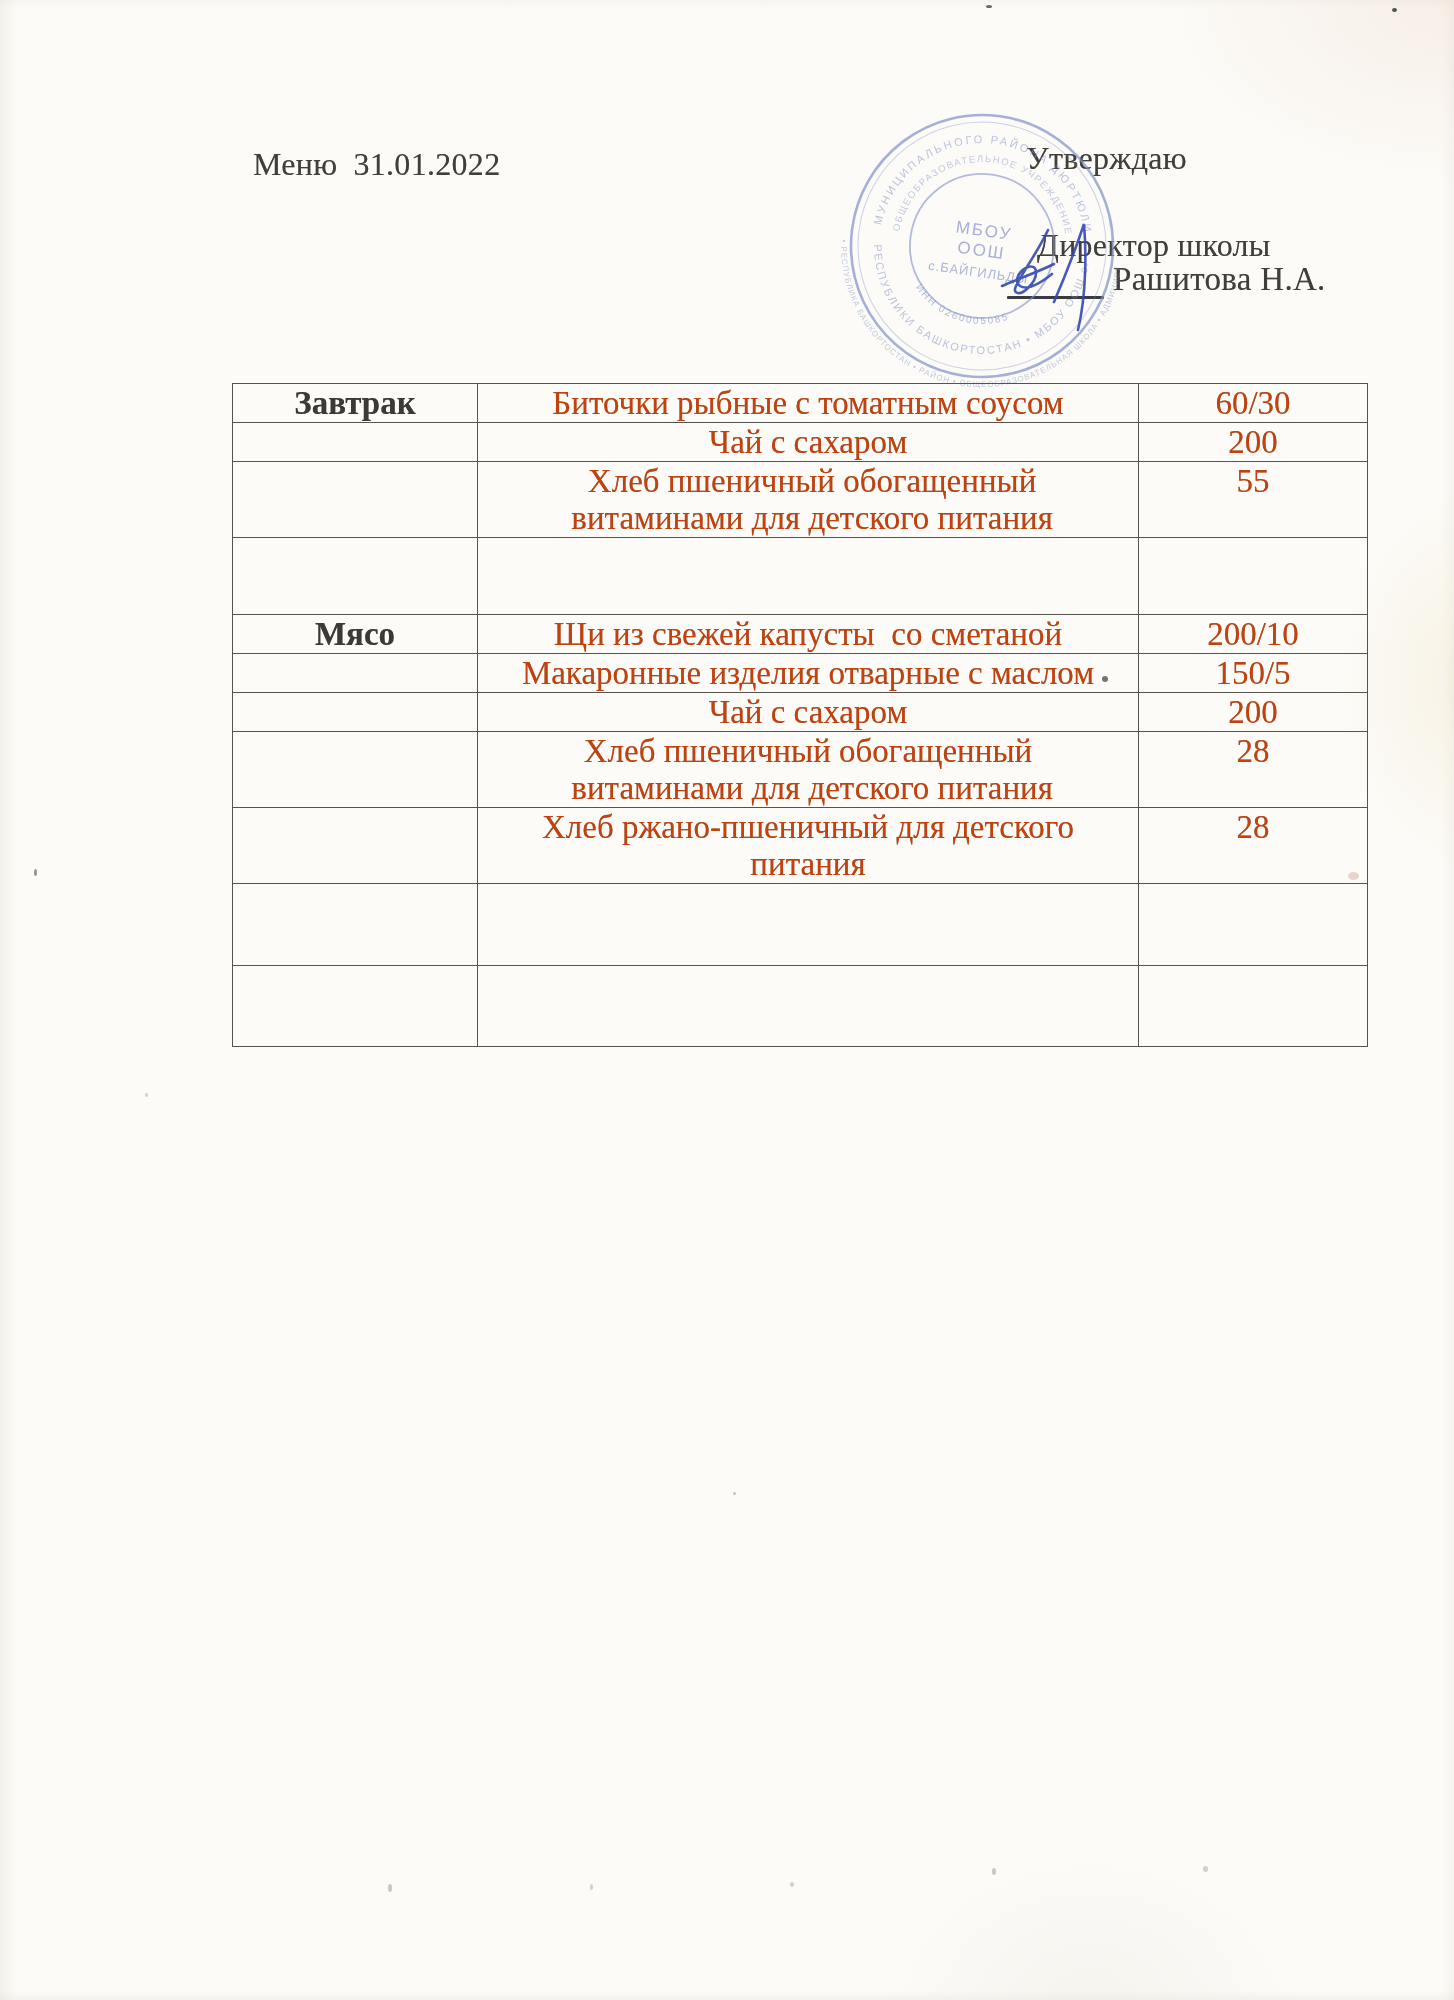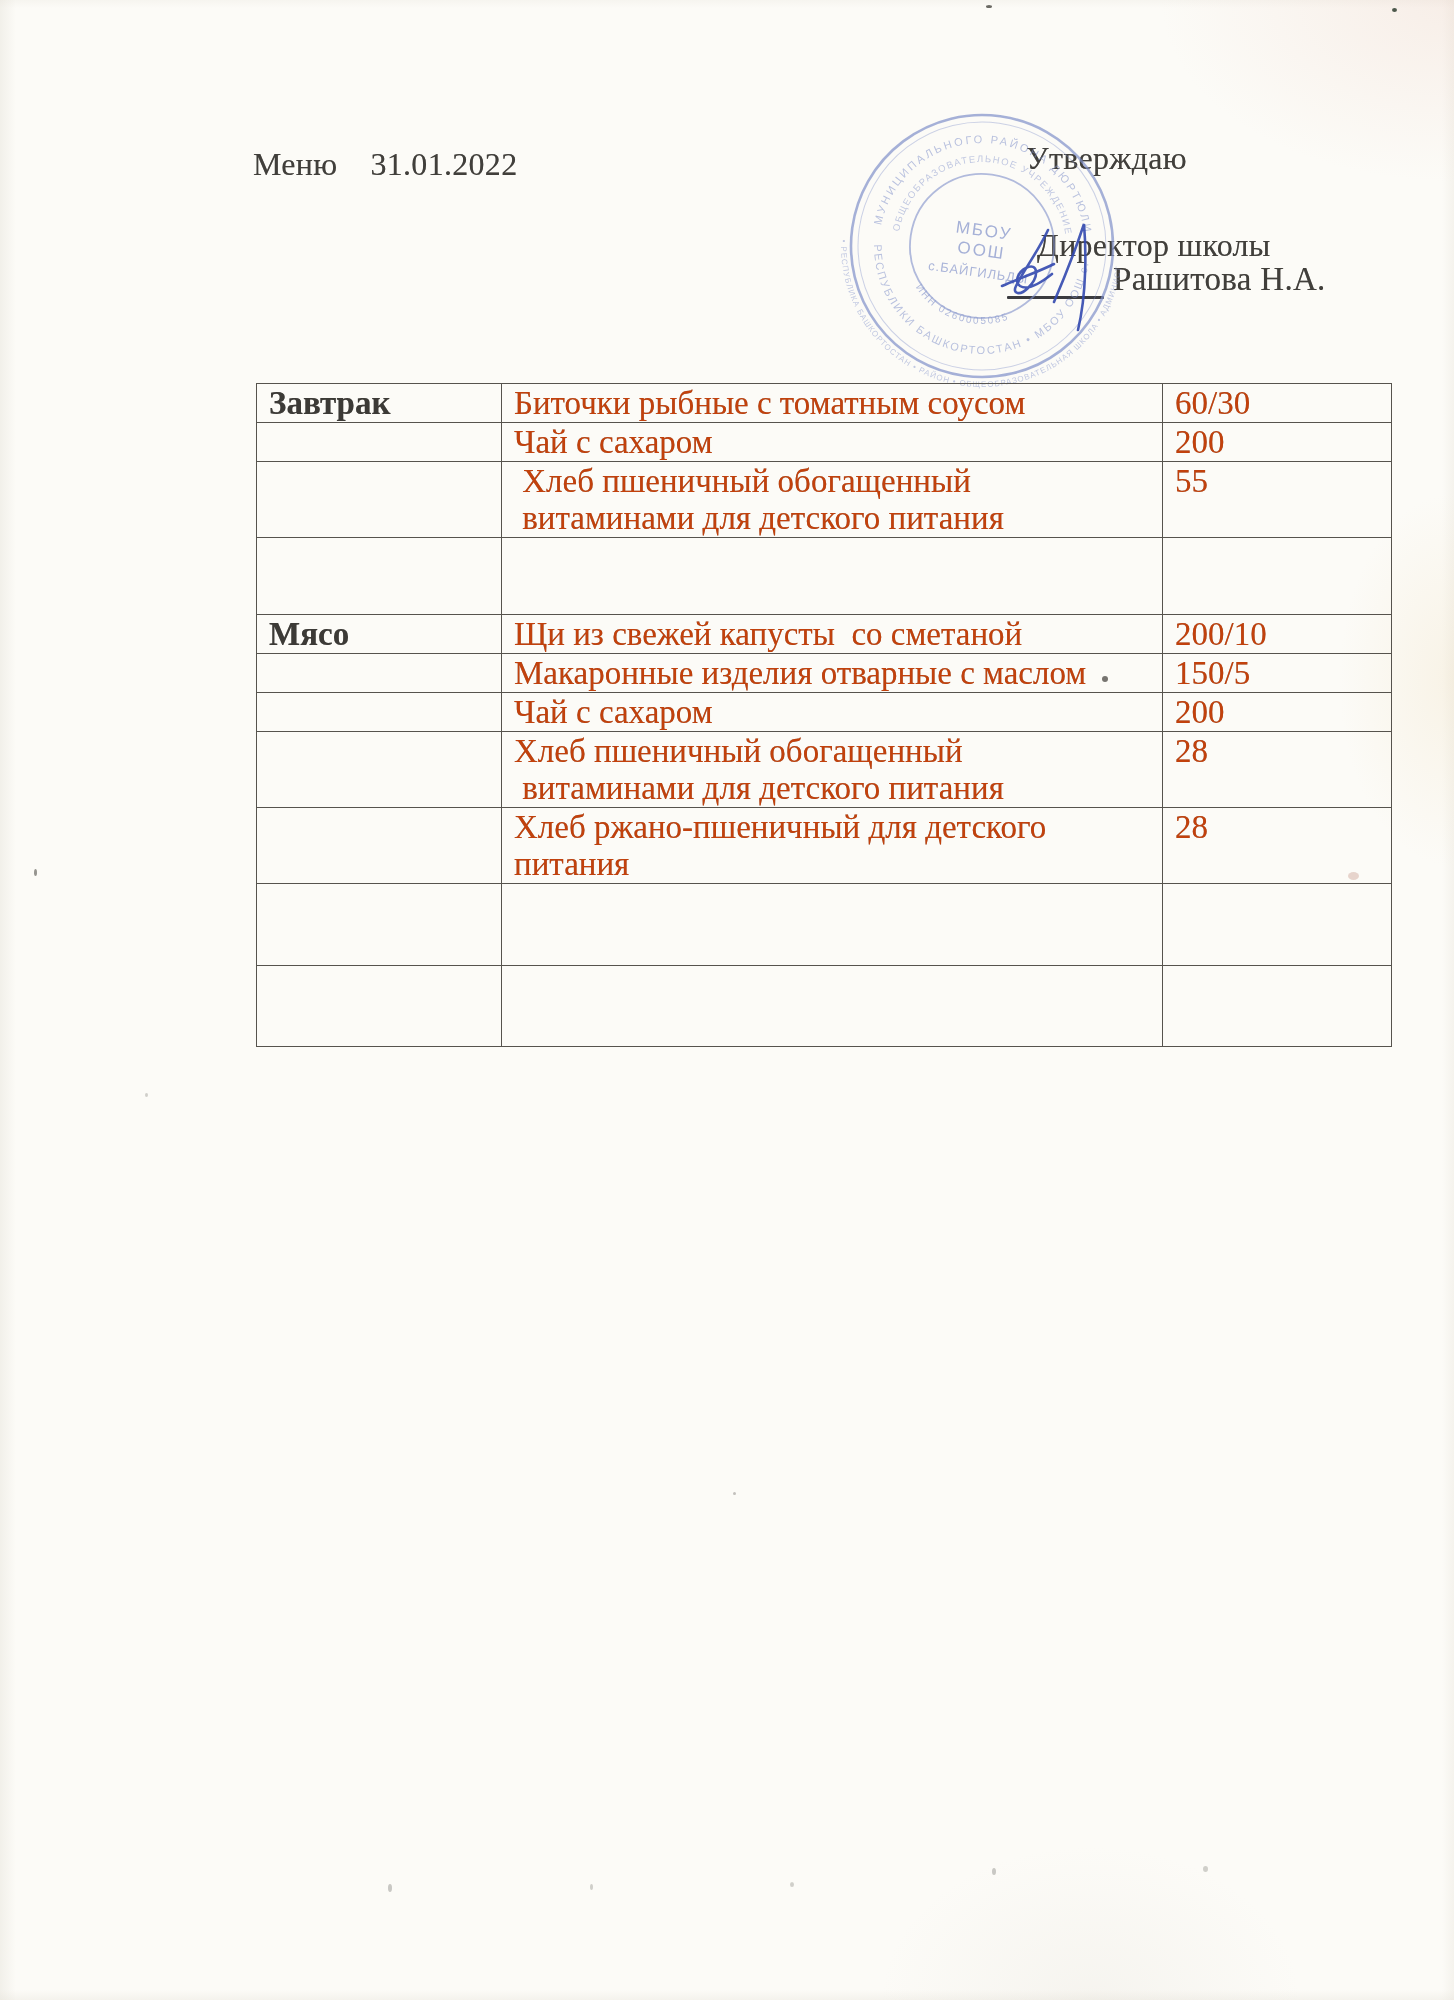--- a/index.html
+++ b/index.html
@@ -17,35 +17,35 @@
       radial-gradient(160px 260px at 100% 34%, rgba(238,221,186,0.28), transparent 72%),
       radial-gradient(300px 220px at 75% 100%, rgba(214,209,198,0.16), transparent 70%),
       linear-gradient(90deg, rgba(226,223,214,0.40), transparent 16px),
       linear-gradient(270deg, rgba(228,224,214,0.30), transparent 12px),
       linear-gradient(0deg, rgba(226,222,212,0.30), transparent 10px),
       linear-gradient(180deg, rgba(226,222,212,0.22), transparent 8px);
   }
   .hdr{position:absolute;white-space:nowrap;letter-spacing:0.3px;
        text-shadow:0 0 0.6px rgba(70,68,64,0.55);}
   #menu-line{left:253px;top:146px;font-size:32px;}
-  #menu-line .date{margin-left:33px;}
+  #menu-line .date{margin-left:16px;}
   #approve{left:1026px;top:140px;font-size:32px;}
   #director{left:1037px;top:204px;font-size:32px;margin-top:23px;}
   #signed-name{left:1113px;top:261px;font-size:33px;}
   #sig-underline{position:absolute;left:1007px;top:296px;width:97px;height:3px;
        background:#3b3b3f;border-radius:1px;}
   
   #stamp-svg{position:absolute;left:812px;top:86px;width:340px;height:320px;
        filter:blur(0.35px);opacity:0.88;}
   
   #sig-svg{position:absolute;left:990px;top:212px;width:130px;height:125px;}
   
   #menu-table{
-    position:absolute;left:256px;top:383px;width:1135px;
-    border-collapse:collapse;table-layout:fixed;
+    position:absolute;left:232px;top:383px;width:1135px;
+    border-collapse:collapse;table-layout:fixed;text-align:center;
   }
   #menu-table td{
     border:1px solid #56534d;
     font-size:33px;line-height:37px;
     padding:1px 12px 0 12px;vertical-align:top;
     white-space:pre-wrap;overflow:hidden;
     color:#c2410c;text-shadow:0 0 0.6px rgba(70,68,64,0.5);
   }
   #menu-table td.meal{font-weight:bold;color:#3c3a36;}
   #menu-table tr:nth-child(1){height:37px}

